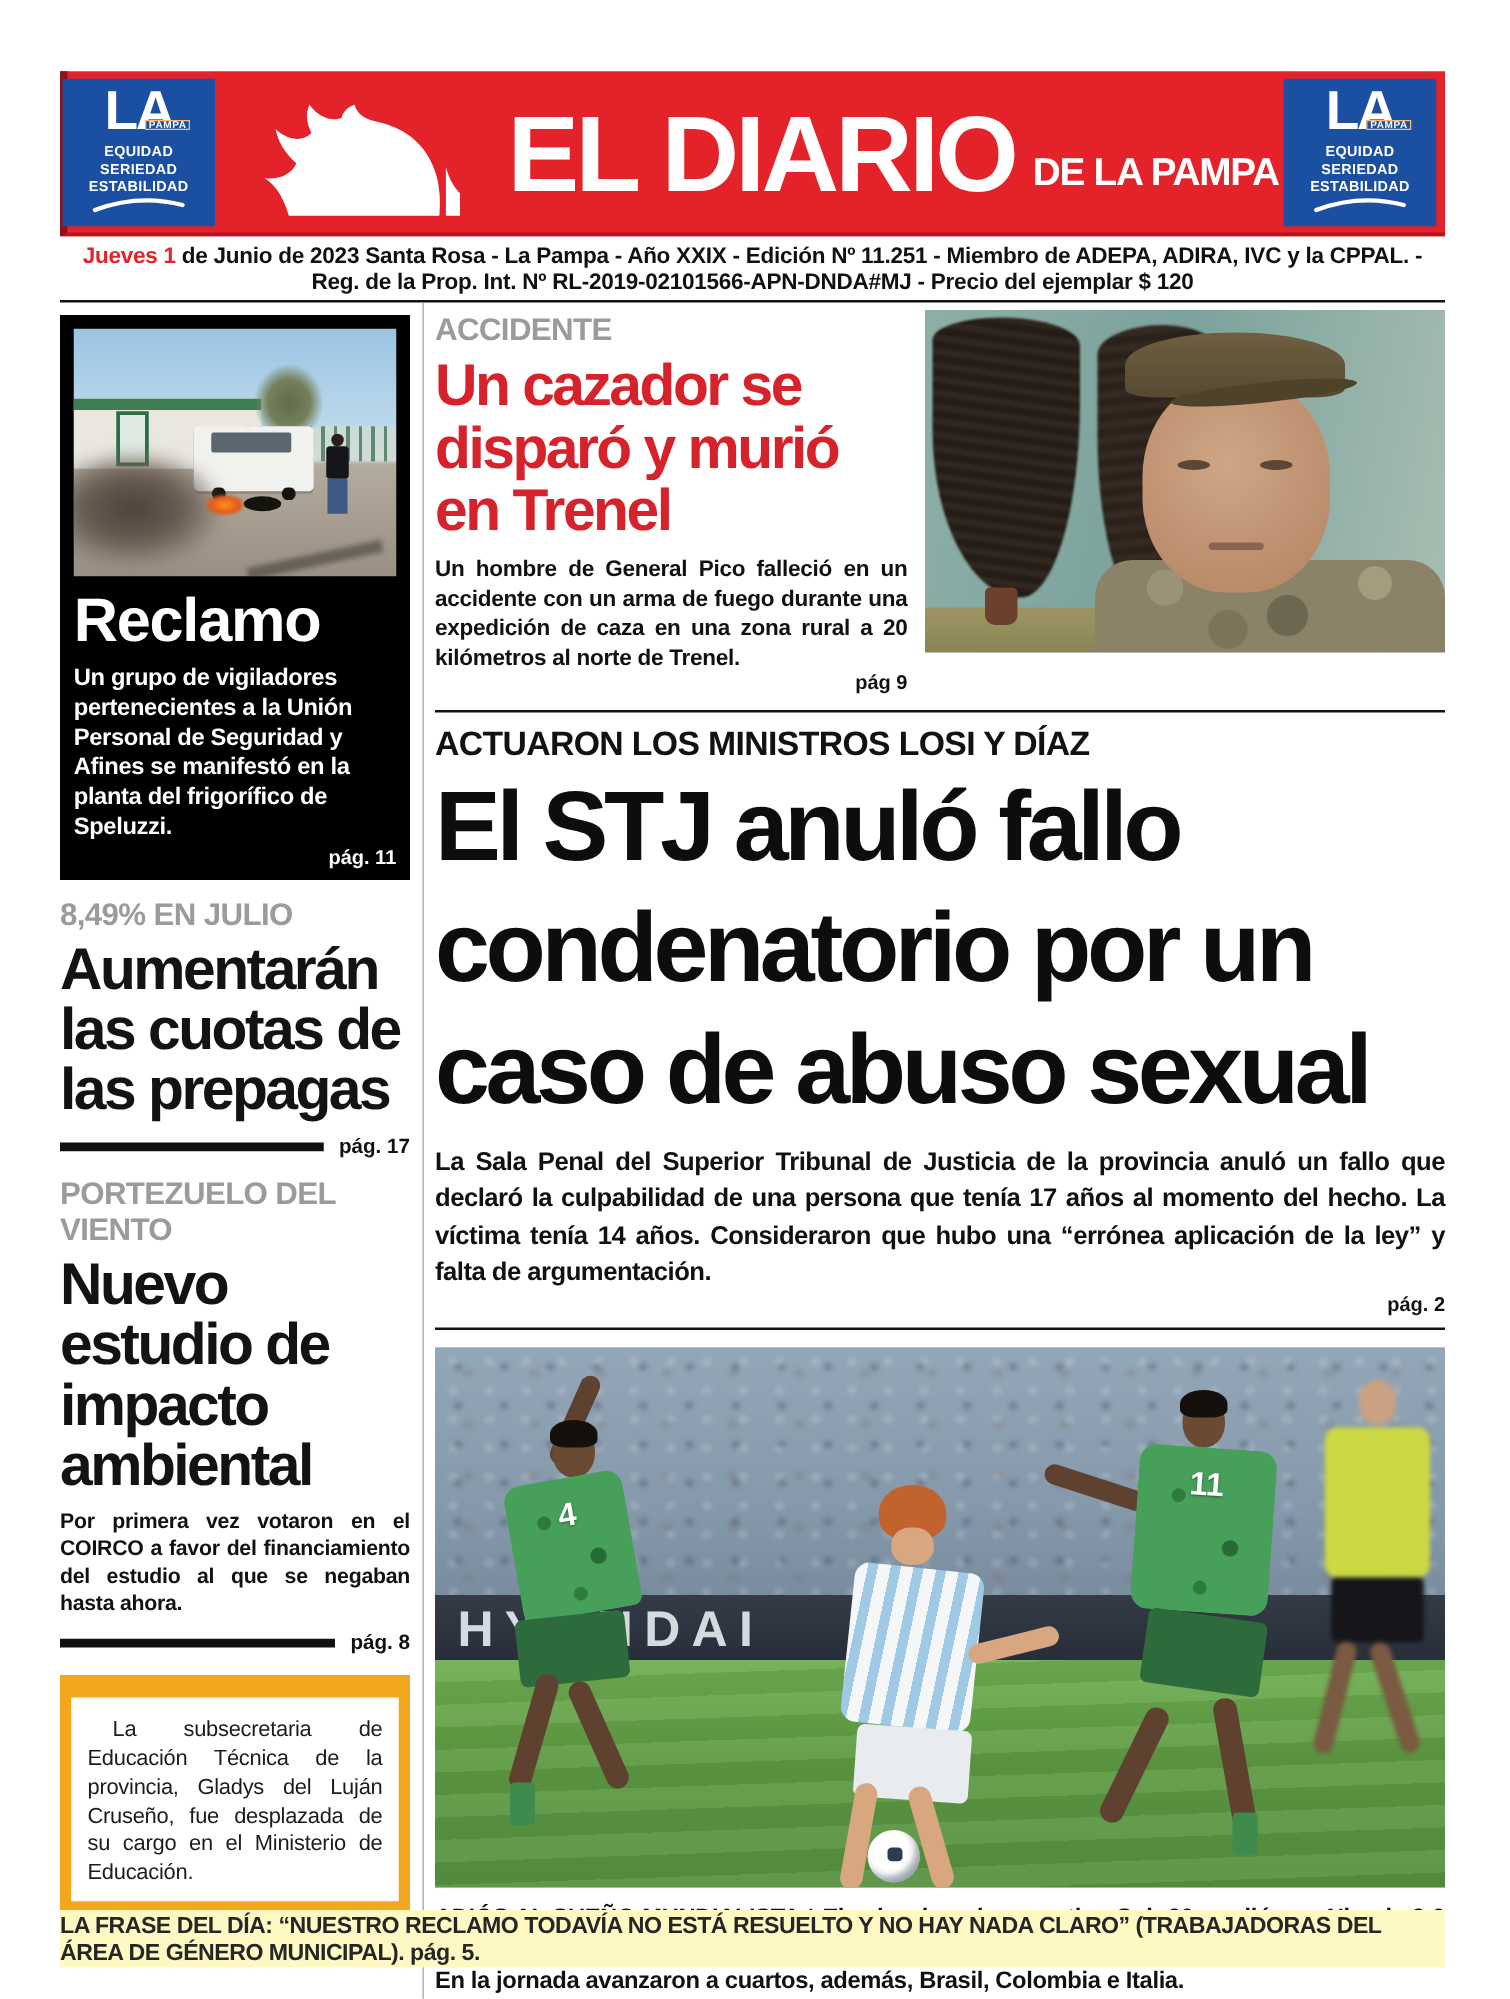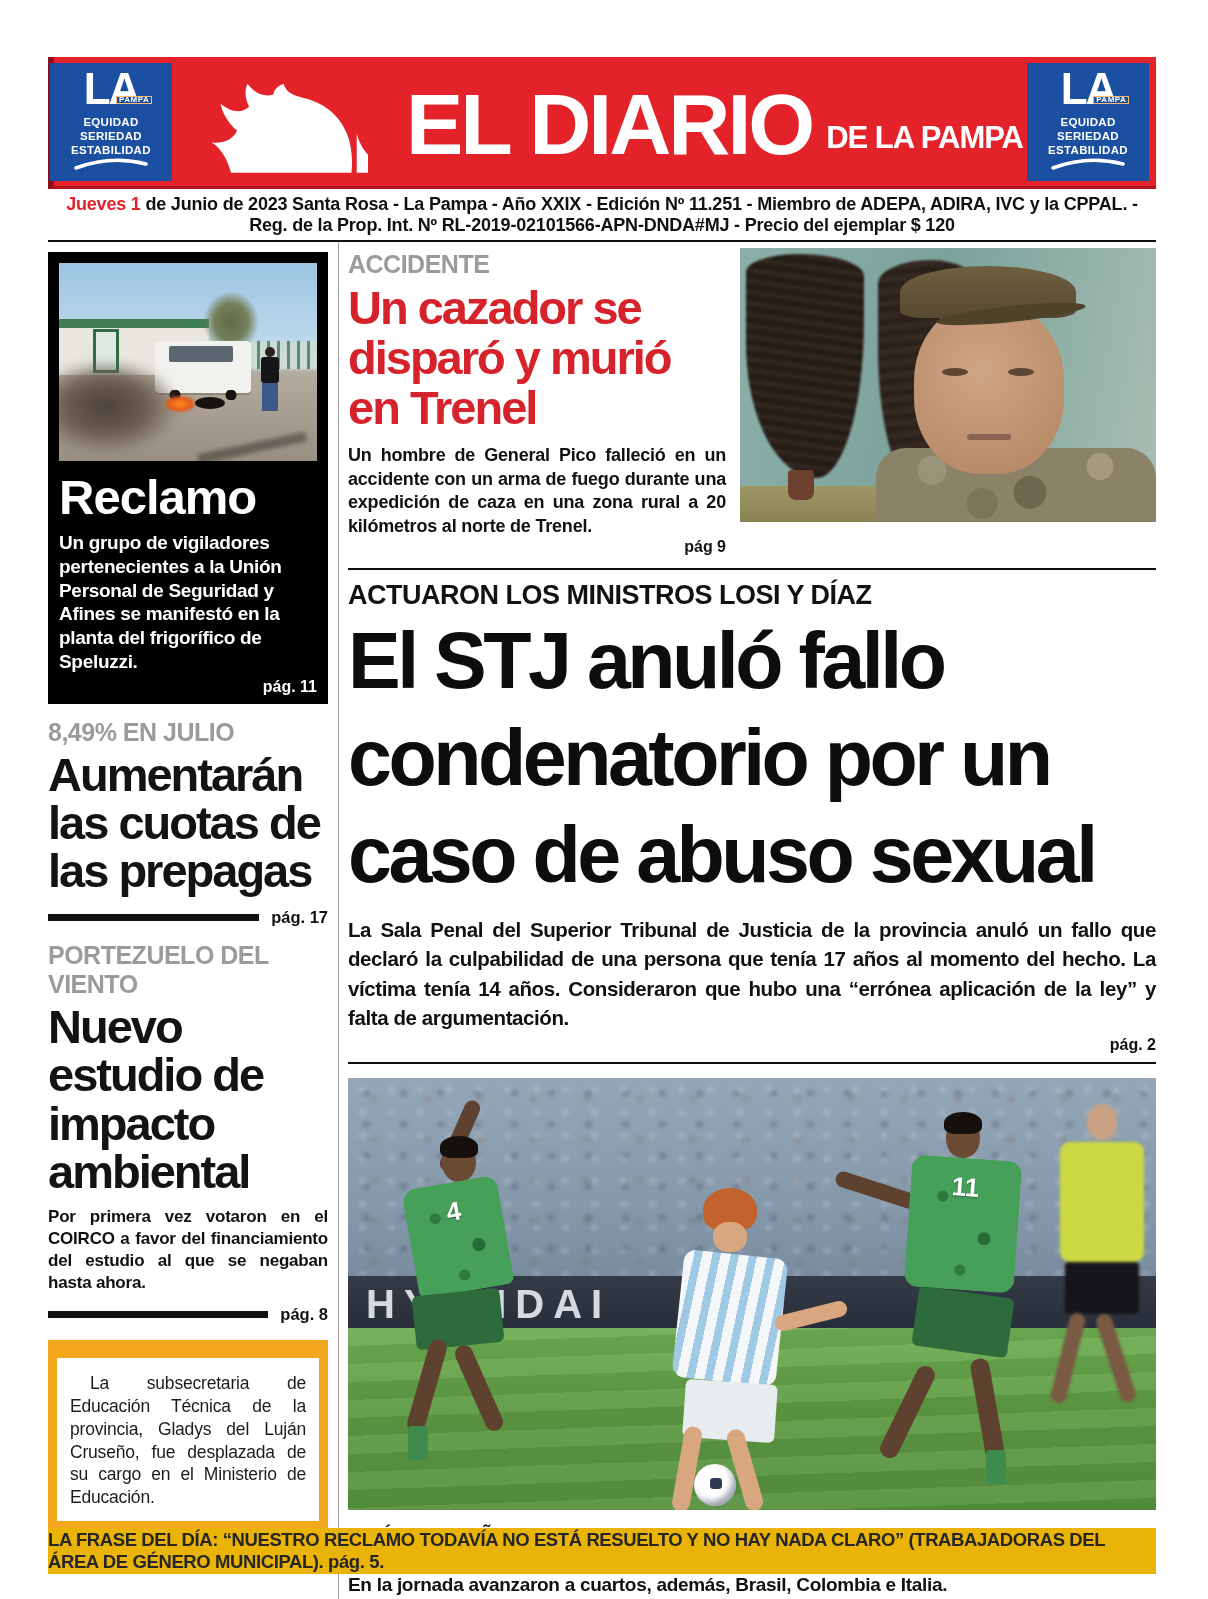--- a/index.html
+++ b/index.html
@@ -139,21 +139,21 @@
   .referee .torso { width:84px; height:120px; margin:2px auto 0; background:#ccd943; border-radius:10px; }
   .referee .shorts { width:74px; height:52px; margin:0 auto; background:#16161a; border-radius:4px; }
   .referee .leg1,.referee .leg2 { position:absolute; width:16px; height:92px; background:#7a5a42; border-radius:8px; top:208px; }
   .referee .leg1 { left:18px; transform:rotate(14deg); } .referee .leg2 { left:66px; transform:rotate(-18deg); }
   .ball { position:absolute; left:346px; bottom:4px; width:42px; height:42px; border-radius:50%; background:radial-gradient(circle at 35% 30%,#ffffff 55%,#c9ced4 85%); box-shadow:inset -4px -5px 6px rgba(70,80,100,0.4); }
   .ball:before { content:""; position:absolute; left:16px; top:14px; width:12px; height:11px; background:#2d3b55; border-radius:30%; }
   .caption { margin-top:12px; font-size:19px; font-weight:bold; line-height:1.32; text-align:justify; letter-spacing:-0.3px; }
   .cap-page { margin-top:10px; }
 
   
-  .footer-strip { position:absolute; left:48px; right:52px; top:1528px; height:46px; background:#eab308; display:flex; align-items:center; justify-content:center; }
+  .footer-strip { position:absolute; left:48px; right:52px; top:1528px; height:46px; background:#fef9c3; display:flex; align-items:center; justify-content:center; }
   .footer-strip span { font-size:18.5px; font-weight:bold; color:#262626; letter-spacing:-0.4px; }
 </style>
 </head>
 <body>
 
 <div class="sheet">
 
   <header class="masthead">
     <div class="brandbox">
       <div class="la"><span>LA</span><span class="pampa">PAMPA</span></div>

